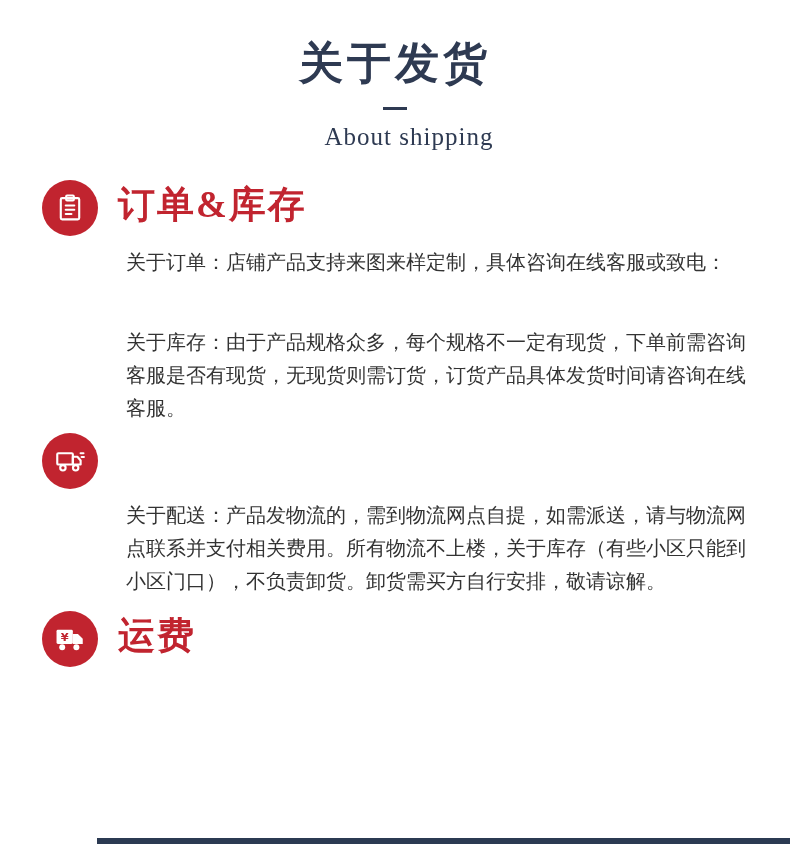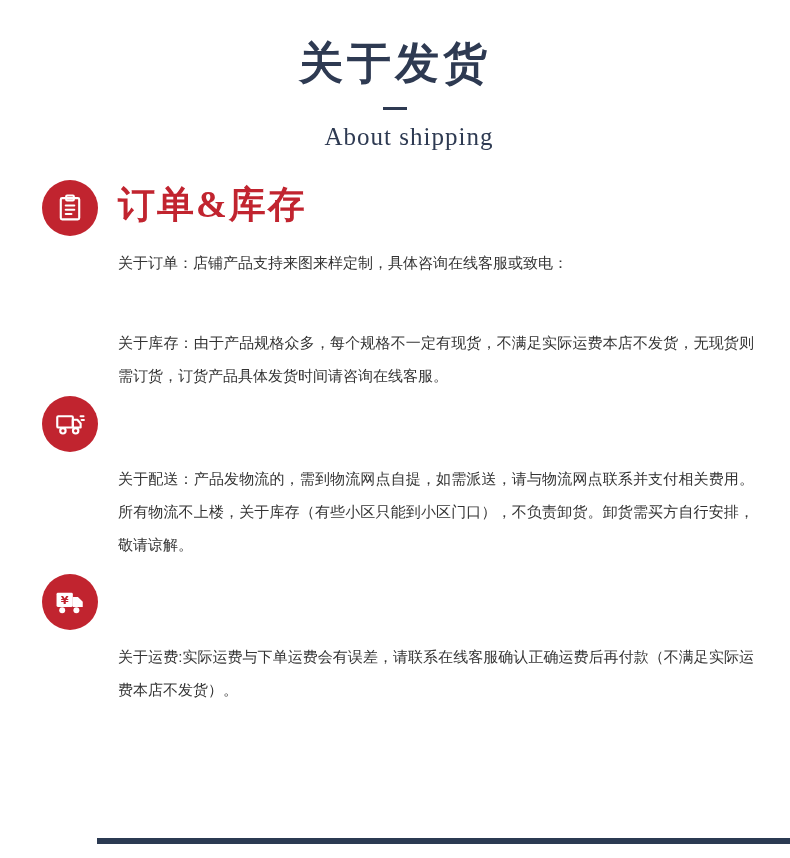--- a/index.html
+++ b/index.html
@@ -50,22 +50,22 @@
   .icon-circle svg{display:block;}
   .section-heading{
     font-family:"Liberation Serif","DejaVu Serif",serif;
     font-size:37px;
     font-weight:bold;
     color:#c1242f;
     letter-spacing:2px;
   }
   .section-body{margin-left:76px;margin-top:10px;}
   .section-body p{
-    margin:0;
-    font-size:15px;
+    margin:8px;
+    font-size:20px;
     line-height:33px;
     color:#333333;
     text-align:justify;
   }
   .gap-large{margin-bottom:47px !important;}
   .gap-small{margin-bottom:16px !important;}
   
   .bottom-bar{
     position:absolute;
     left:97px;right:0;bottom:0;
@@ -92,21 +92,21 @@
           <rect x="9.3" y="3.2" width="5.4" height="3.4" rx="0.6"></rect>
           <line x1="9" y1="10.2" x2="15" y2="10.2"></line>
           <line x1="9" y1="13.2" x2="15" y2="13.2"></line>
           <line x1="9" y1="16.2" x2="13" y2="16.2"></line>
         </svg>
       </div>
       <div class="section-heading">订单&amp;库存</div>
     </div>
     <div class="section-body">
       <p class="gap-large">关于订单：店铺产品支持来图来样定制，具体咨询在线客服或致电：</p>
-      <p>关于库存：由于产品规格众多，每个规格不一定有现货，不满足实际运费本店不发货，无现货则需订货，订货产品具体发货时间请咨询在线客服。</p>
+      <p>关于库存：由于产品规格众多，每个规格不一定有现货，下单前需咨询客服是否有现货，无现货则需订货，订货产品具体发货时间请咨询在线客服。</p>
     </div>
   </div>
 
   <div class="section section-2">
     <div class="section-head">
       <div class="icon-circle">
         <svg width="34" height="34" viewBox="0 0 24 24" fill="none" stroke="#ffffff" stroke-width="1.5" stroke-linecap="round" stroke-linejoin="round">
           <rect x="3" y="6.5" width="11" height="8" rx="0.8"></rect>
           <path d="M14 9 h3.2 l2.3 2.6 v2.9 h-5.5 z"></path>
           <circle cx="7" cy="16.8" r="1.9"></circle>
@@ -125,21 +125,19 @@
     <div class="section-head">
       <div class="icon-circle">
         <svg width="34" height="34" viewBox="0 0 24 24">
           <rect x="2.5" y="5.5" width="11.5" height="10" rx="1" fill="#ffffff"></rect>
           <path d="M14 8.5 h3.6 l3.4 3.4 v3.6 h-7 z" fill="#ffffff"></path>
           <circle cx="6.5" cy="17.8" r="2.1" fill="#ffffff"></circle>
           <circle cx="16.5" cy="17.8" r="2.1" fill="#ffffff"></circle>
           <text x="8.2" y="13.4" font-size="8" font-weight="bold" fill="#c1242f" text-anchor="middle" font-family="DejaVu Sans, sans-serif">¥</text>
         </svg>
       </div>
-    </div>
-    <div class="section-body">
-      <p>关于运费:实际运费与下单运费会有误差，请联系在线客服确认正确运费后再付款（不满足实际运费本店不发货）。</p>
+      <div class="section-heading">运费</div>
     </div>
   </div>
 
   <div class="bottom-bar"></div>
 
 </div>
 
 </body></html>

